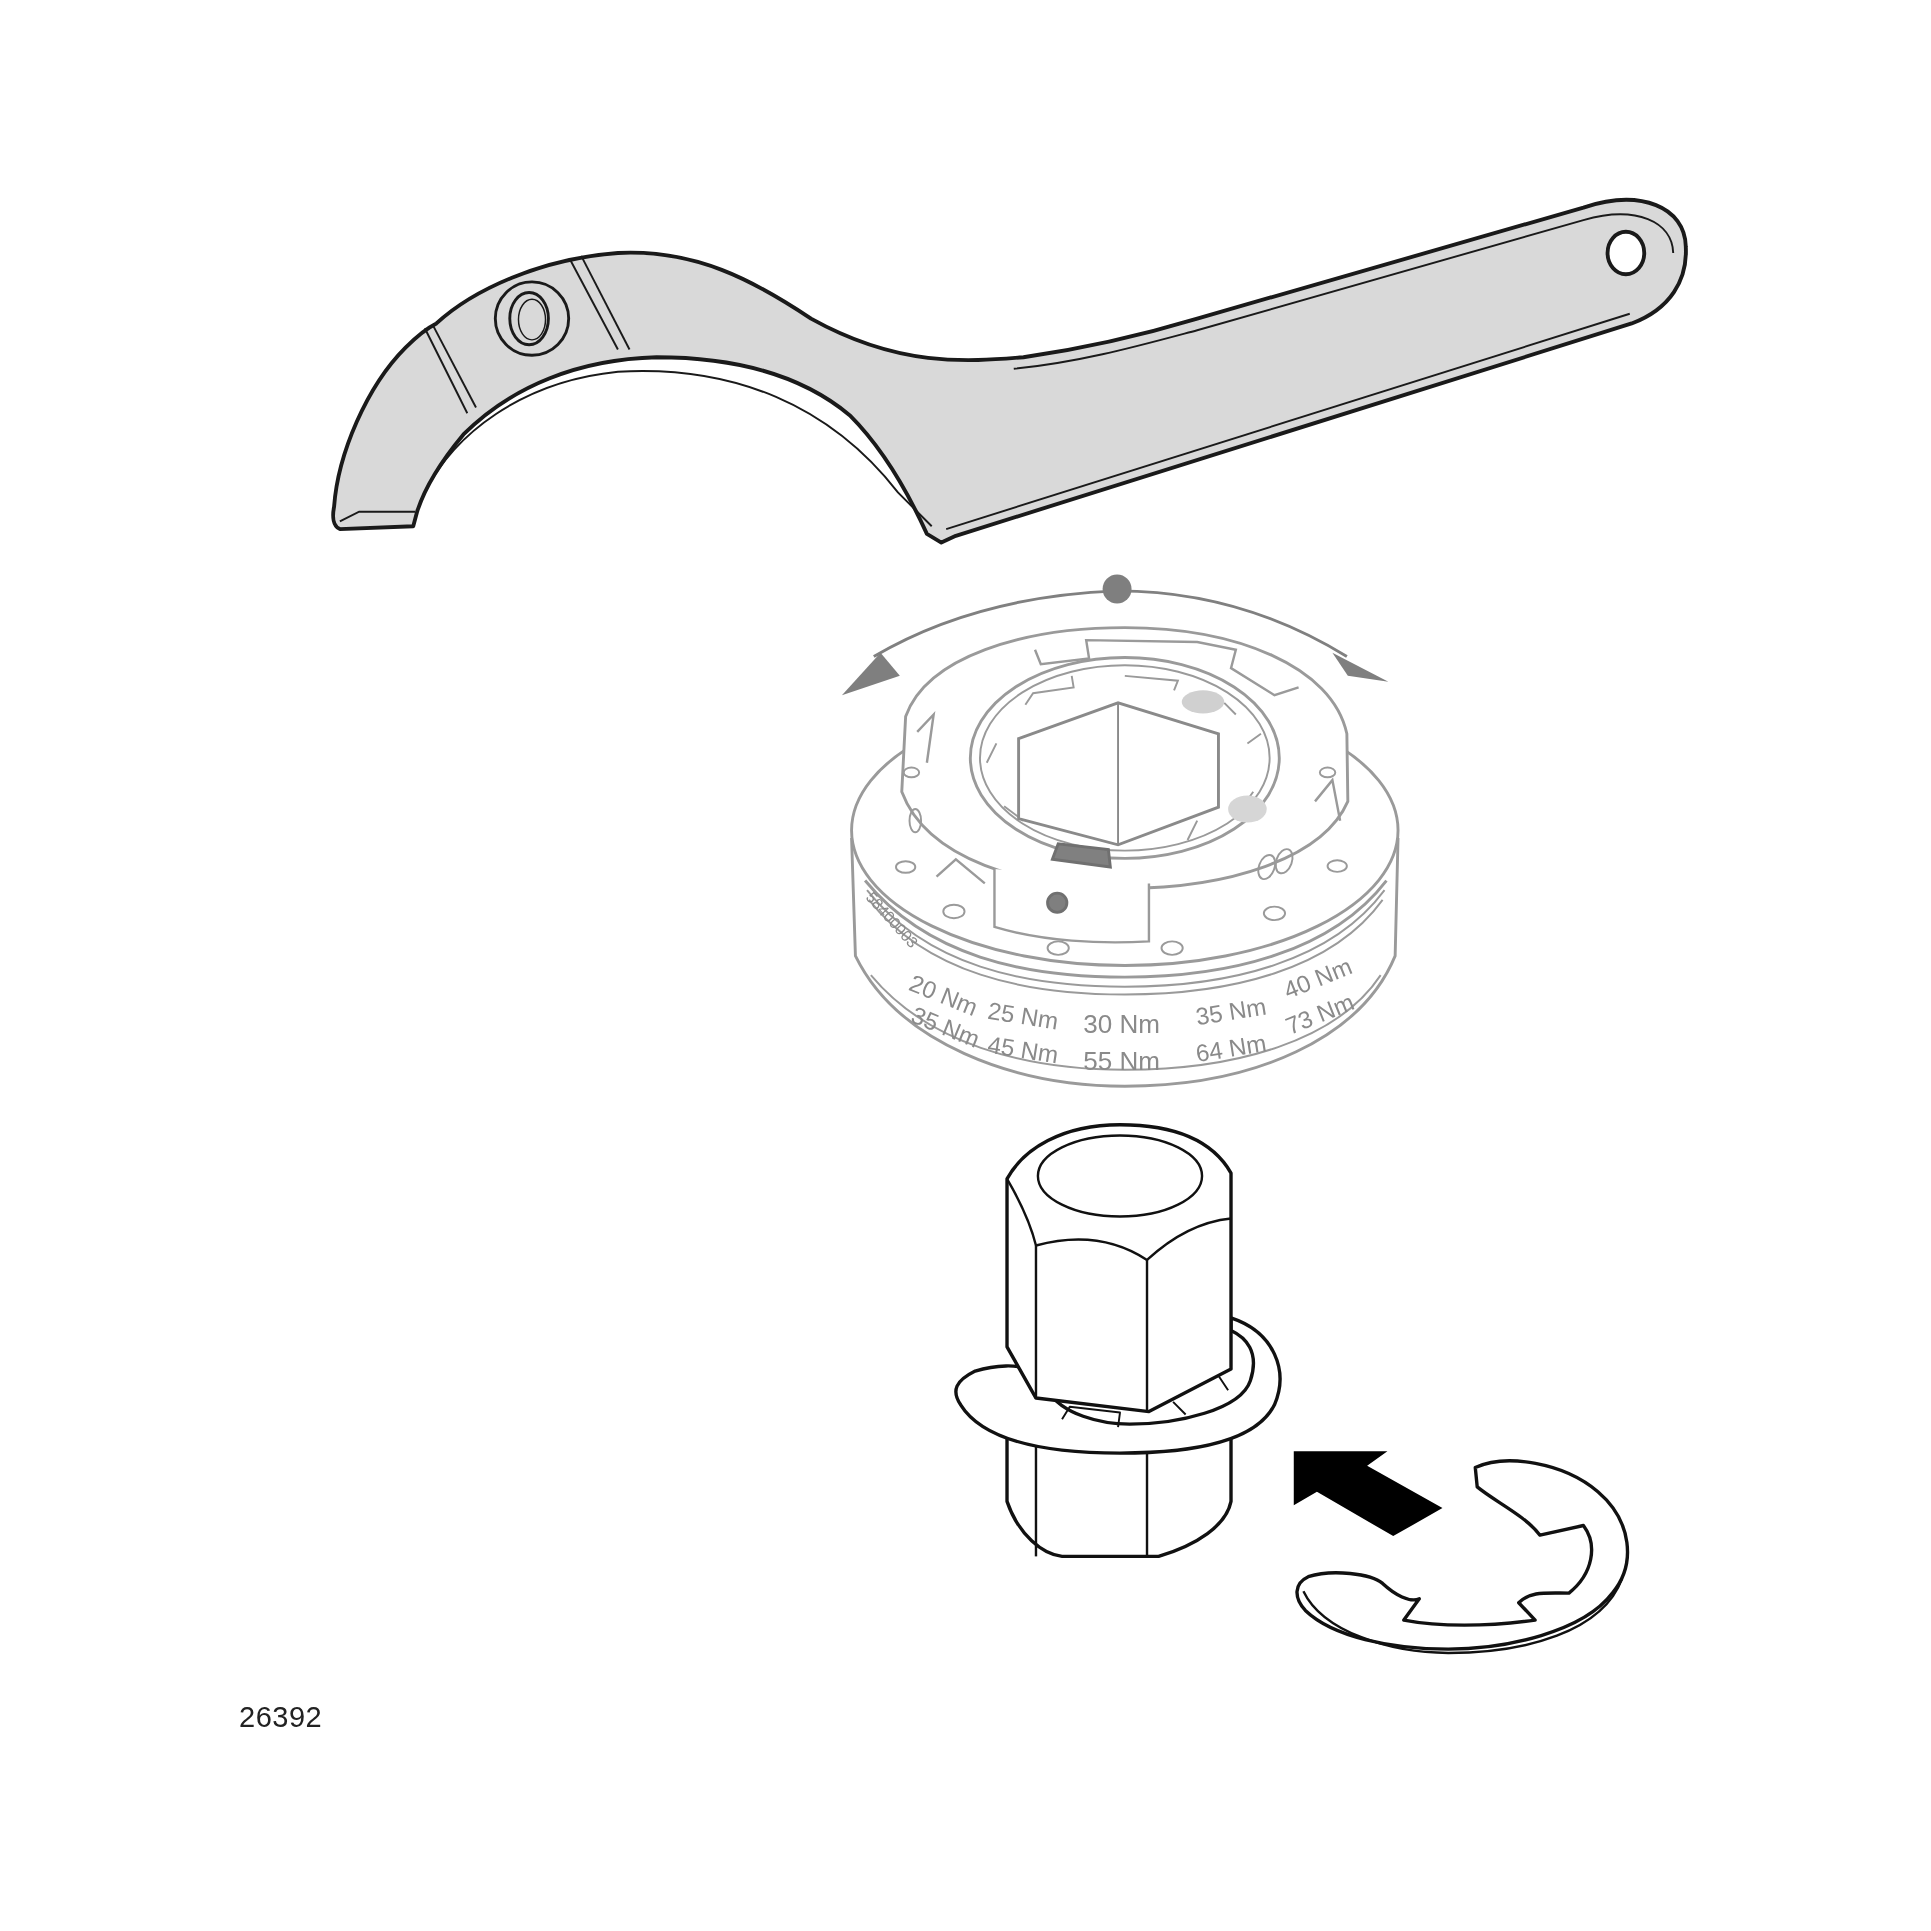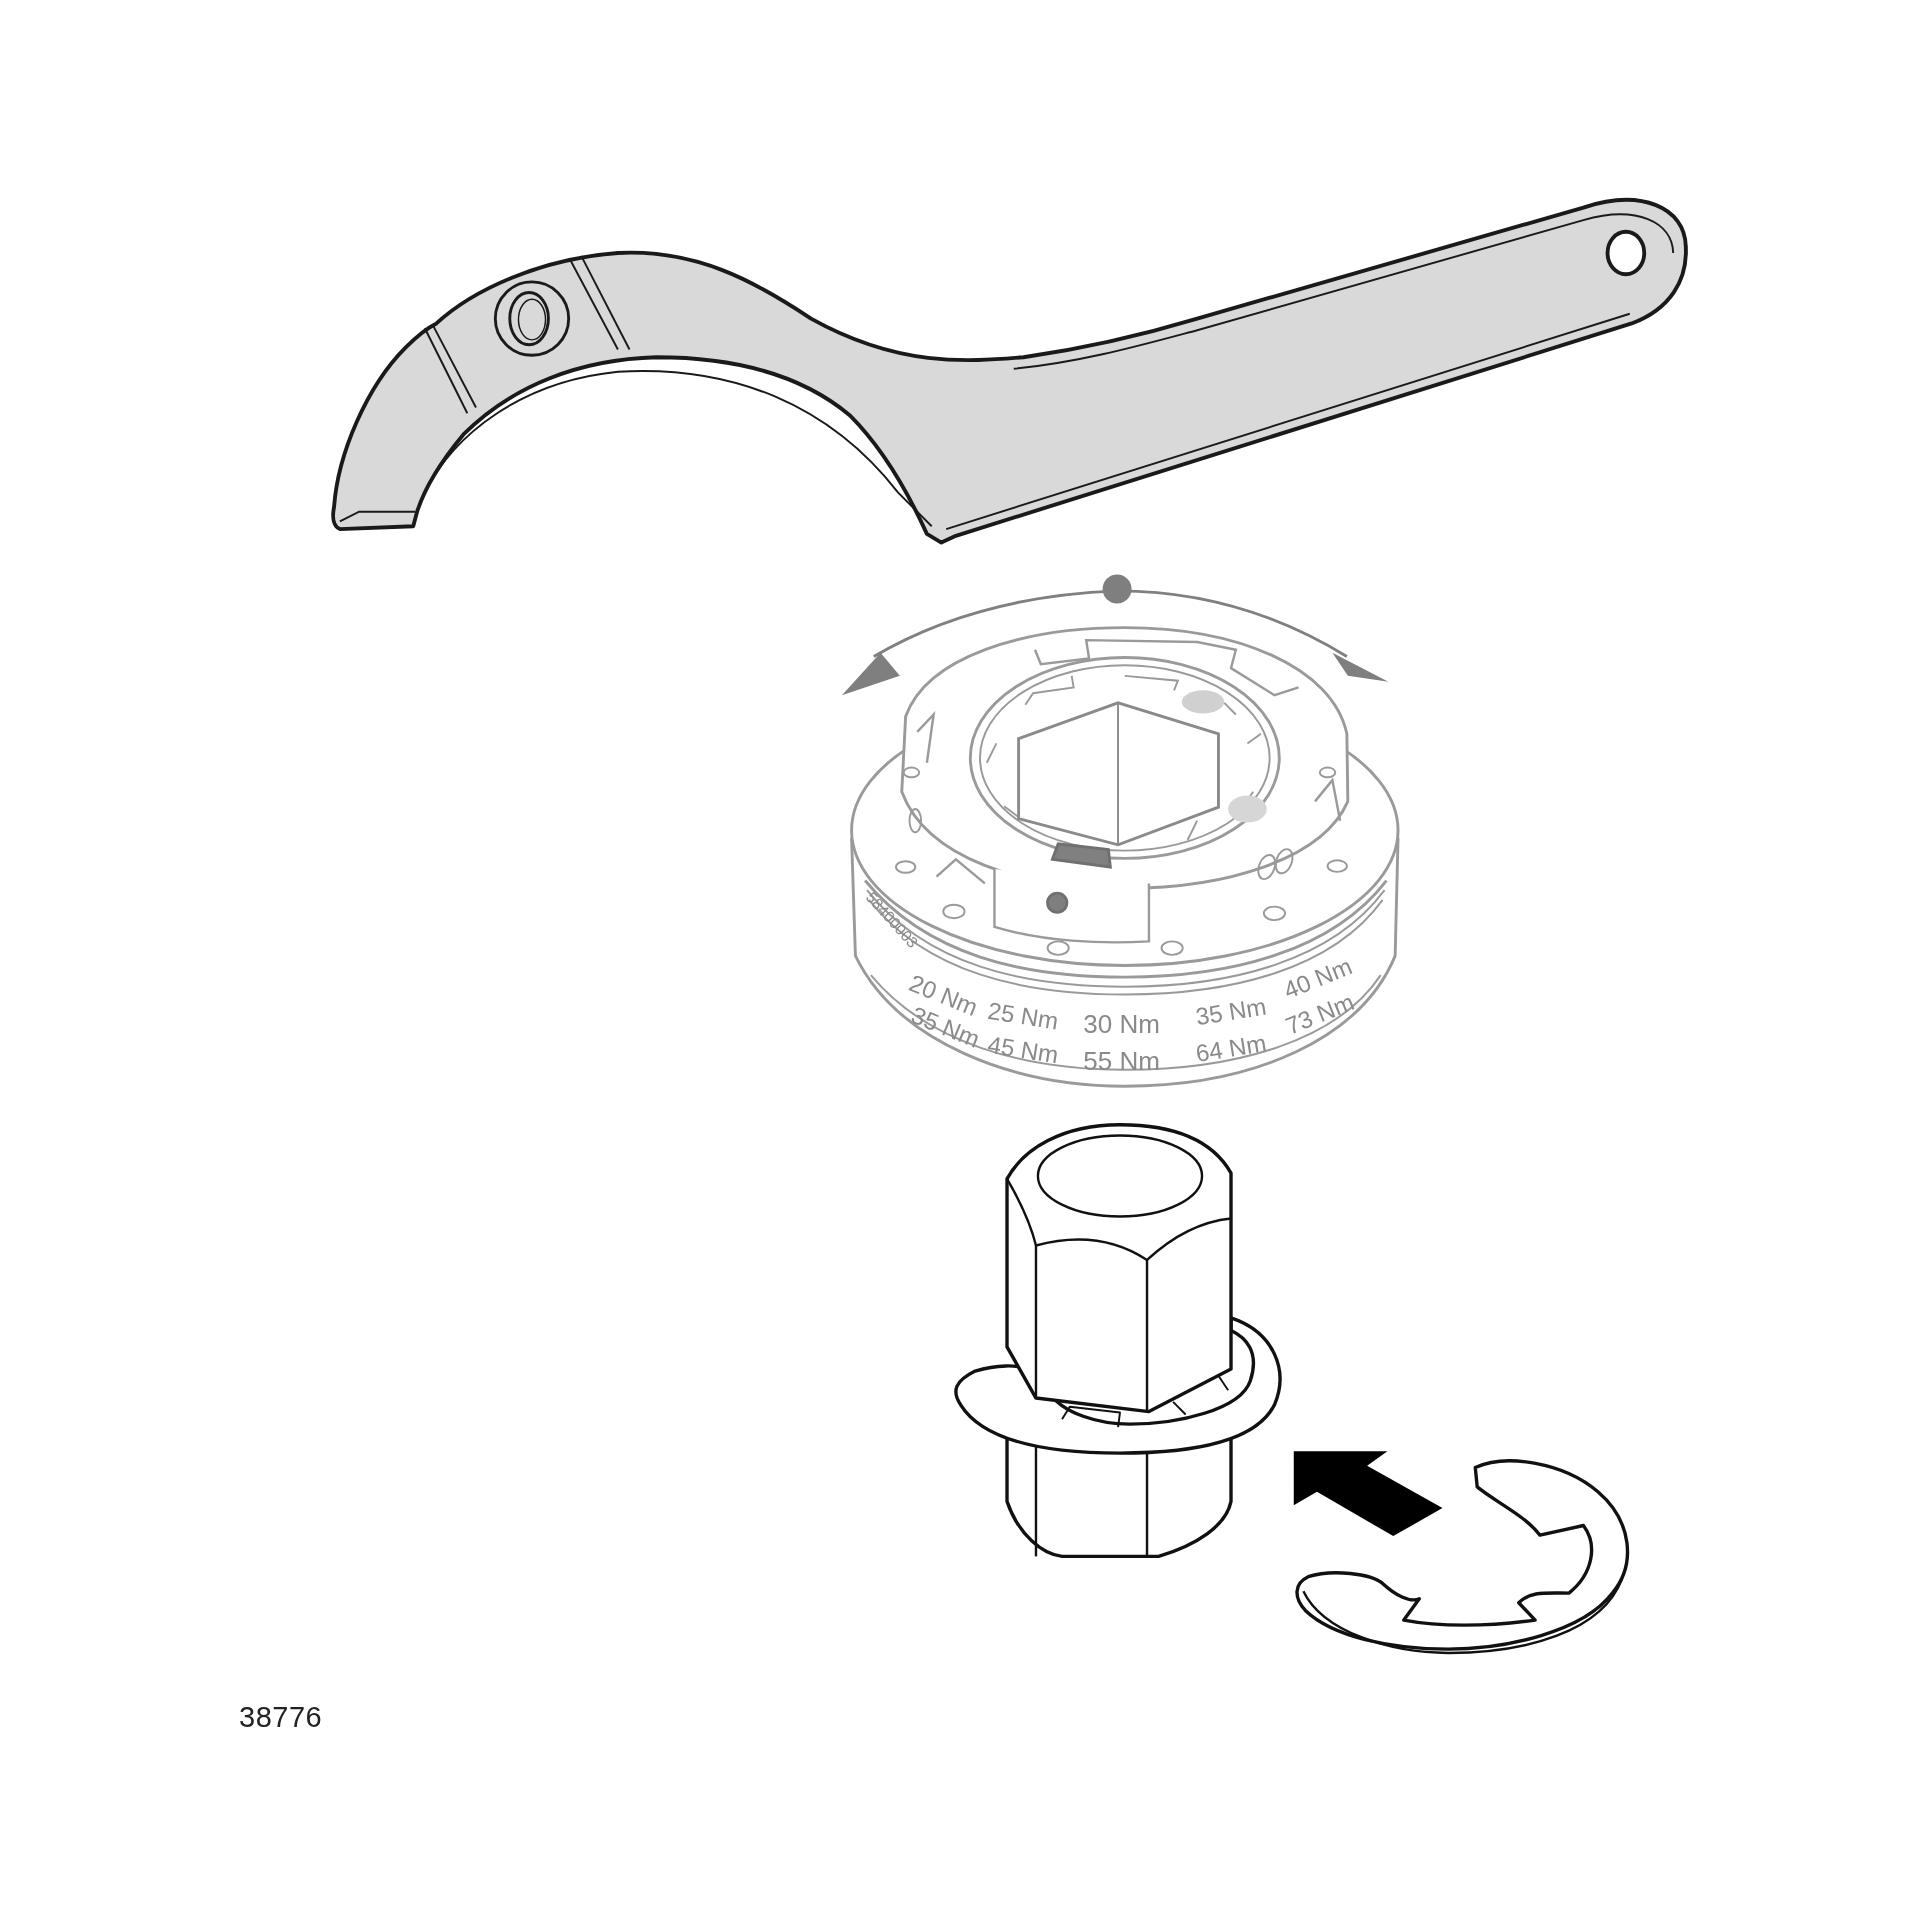--- a/index.html
+++ b/index.html
@@ -149,14 +149,14 @@
   </g>
 
   <polygon points="1340,1503 1437,1503 1416,1518 1494,1562 1443,1591 1364,1545 1340,1559" fill="#000000"></polygon>
 
   <g stroke="#111" stroke-width="3.5" fill="#ffffff" stroke-linejoin="round">
     <path d="M 1528 1520 C 1560 1505, 1620 1515, 1655 1545 C 1690 1575, 1695 1620, 1670 1650 C 1640 1690, 1560 1708, 1500 1708 C 1440 1708, 1380 1695, 1352 1668 C 1340 1655, 1340 1640, 1355 1633 C 1380 1625, 1420 1630, 1432 1640 C 1445 1652, 1460 1660, 1470 1656 L 1454 1678 C 1490 1685, 1540 1685, 1590 1678 L 1573 1660 C 1585 1648, 1600 1650, 1625 1650 C 1650 1630, 1655 1600, 1640 1580 L 1595 1590 C 1580 1570, 1548 1555, 1530 1540 Z"></path>
     <path fill="none" stroke-width="2.5" d="M 1350 1648 C 1370 1690, 1440 1712, 1500 1712 C 1580 1712, 1660 1690, 1680 1635"></path>
   </g>
 </svg>
 
-<div class="fig-number">38776</div>
+<div class="fig-number">26392</div>
 
 
 </body></html>

